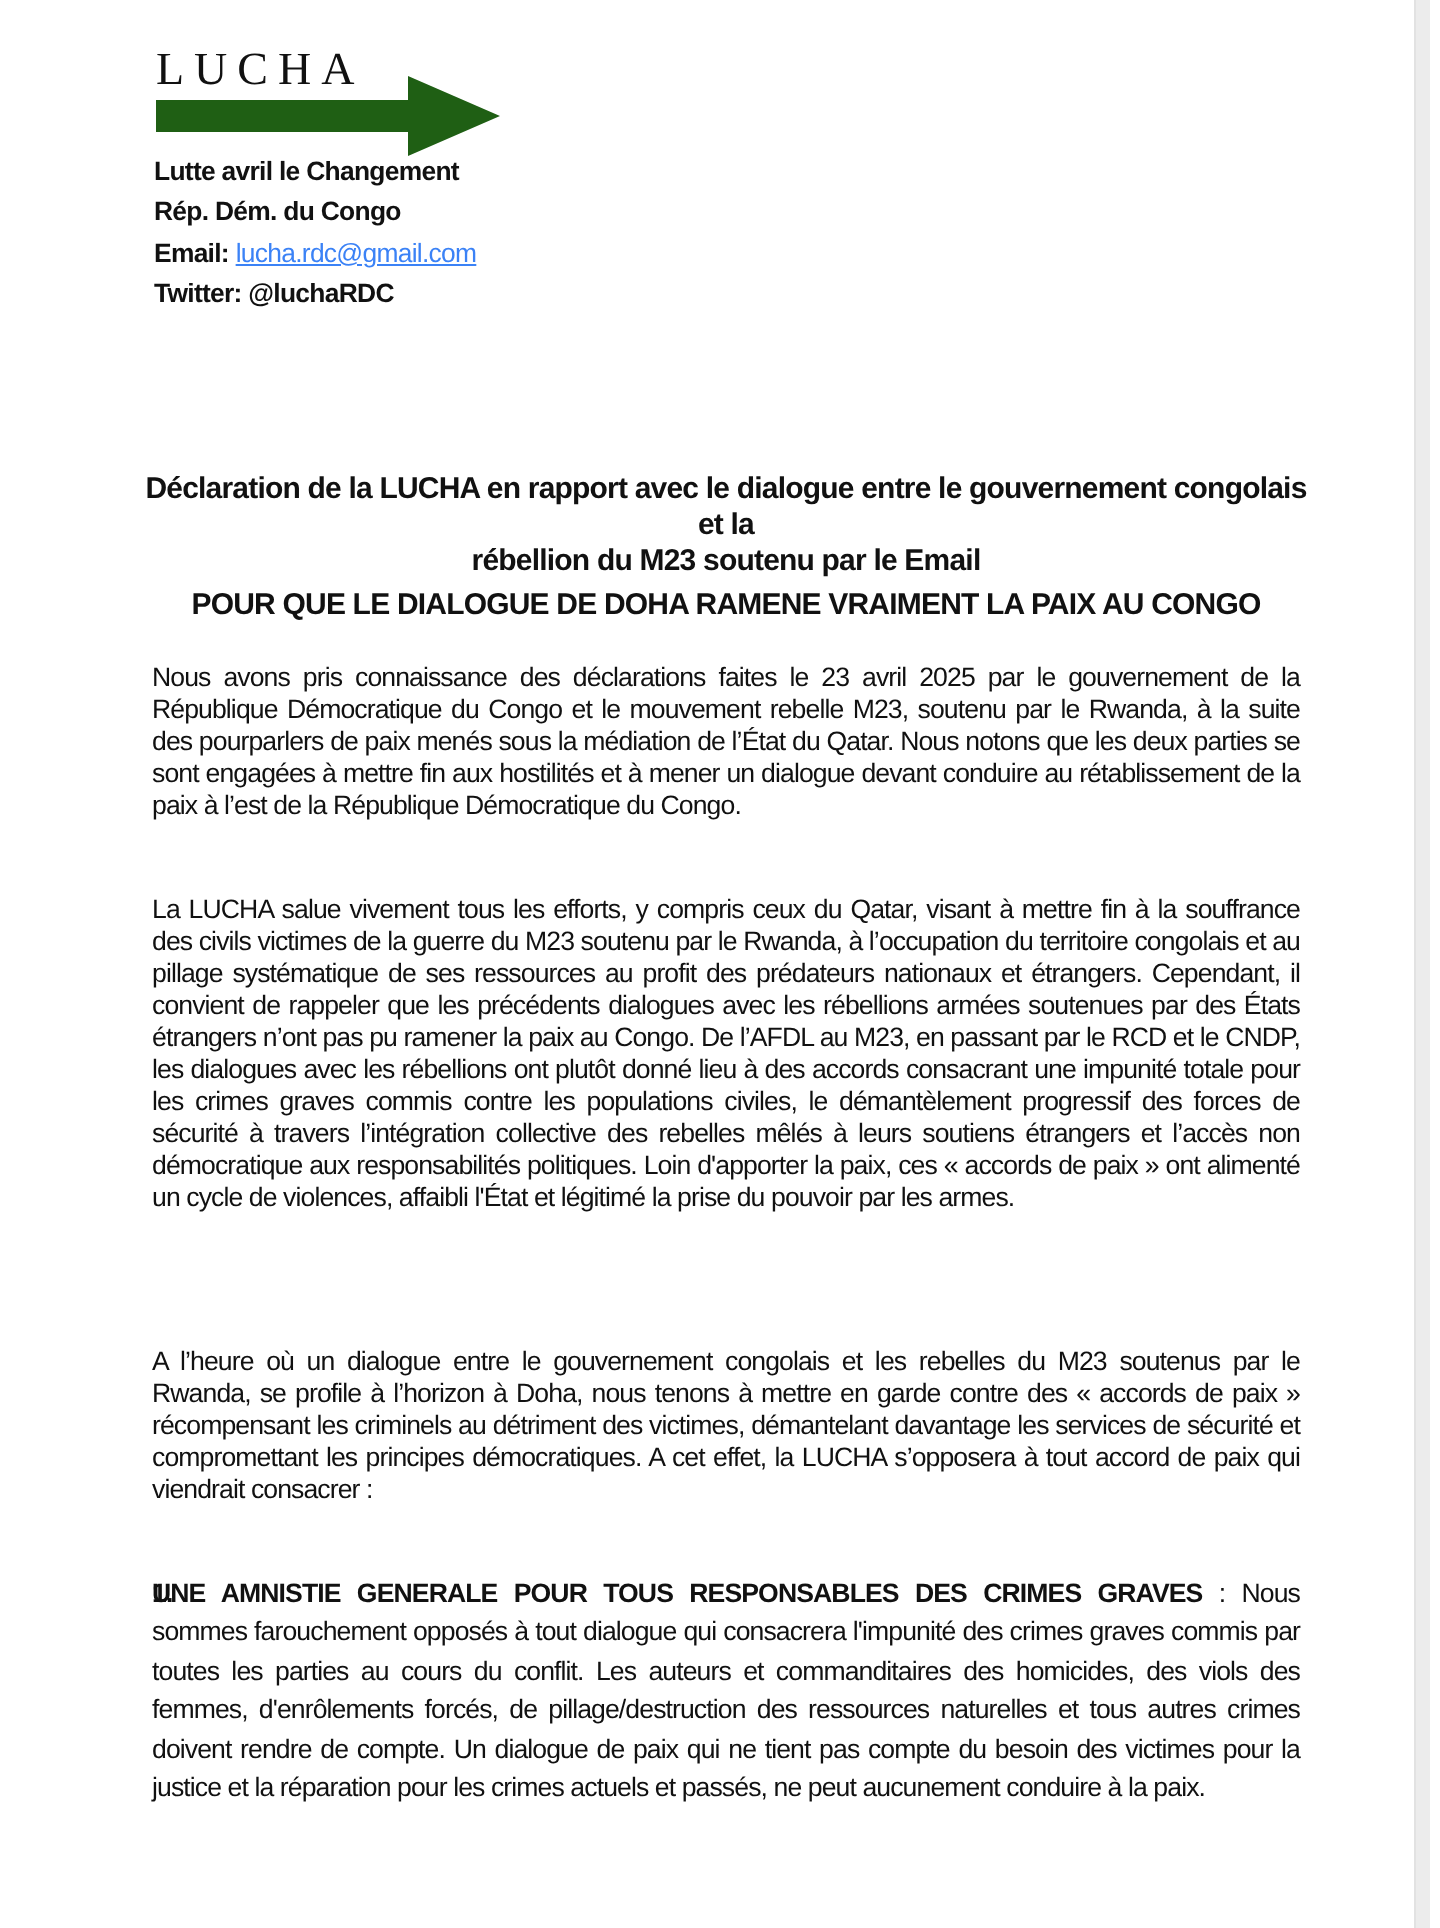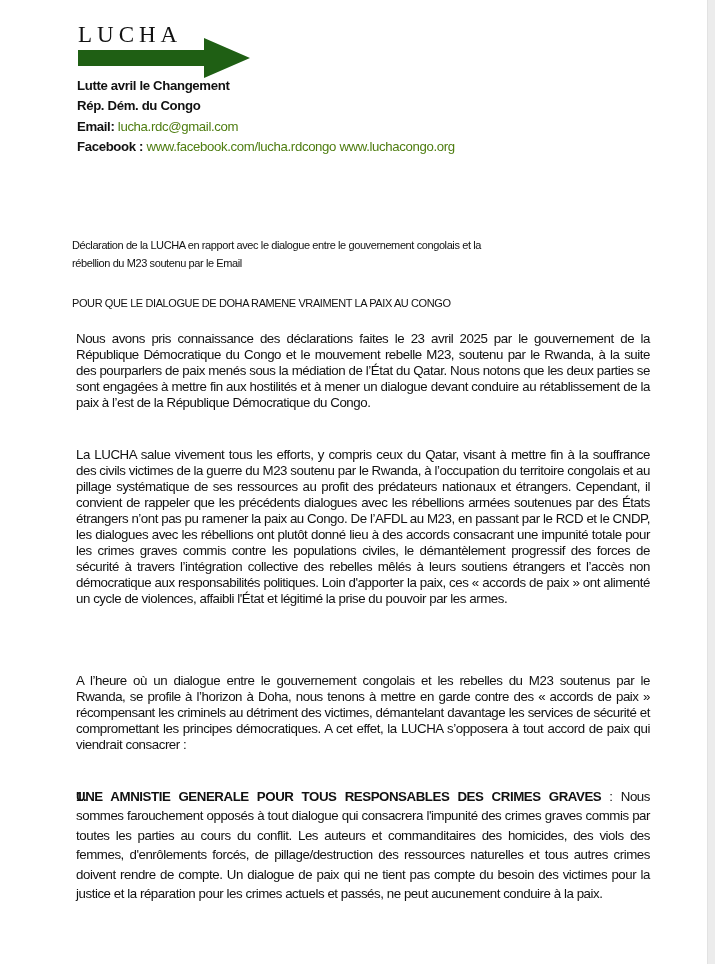--- a/index.html
+++ b/index.html
@@ -5,22 +5,22 @@
   html, body { margin: 0; padding: 0; }
   body {
     width: 720px; height: 964px; background: #ffffff; position: relative; overflow: hidden;
     font-family: "Liberation Sans", sans-serif; color: #111;
   }
   .edge { position: absolute; left: 707px; top: 0; width: 7px; height: 964px; background: #ececec; border-left: 1px solid #e2e2e2; }
   .logo { position: absolute; left: 76px; top: 22px; width: 180px; height: 56px; text-align: right; }
   .logo-text { position: absolute; left: 2px; top: 0; font-family: "Liberation Serif", serif; font-size: 23px; letter-spacing: 5px; color: #111; }
   .logo-arrow { position: absolute; left: 0; top: 16px; }
   .header { position: absolute; left: 77px; top: 76px; font-size: 13.2px; font-weight: bold; line-height: 20.4px; font-family: "Liberation Sans Narrow", "Liberation Sans", sans-serif; letter-spacing: -0.35px; }
-  .header a { color: #4d7c0f; font-weight: normal; }
-  .title { position: absolute; left: 72px; width: 582px; font-weight: normal; font-size: 11px; line-height: 18px; letter-spacing: -0.4px; }
+  .header a { color: #3b82f6; text-decoration: underline; font-weight: normal; }
+  .title { position: absolute; left: 72px; width: 582px; text-align: center; font-weight: bold; font-size: 15px; line-height: 18px; letter-spacing: -0.4px; }
   .para { position: absolute; left: 76px; width: 574px; font-size: 13.3px; line-height: 16px; text-align: justify; letter-spacing: -0.45px; }
   .list { position: absolute; left: 76px; width: 574px; font-size: 13.3px; line-height: 19.4px; letter-spacing: -0.45px; }
   .list .num { position: absolute; left: 0; top: 0; font-weight: bold; }
   .list .body { text-align: justify; }
   .list .head { font-weight: bold; }
 </style>
 </head>
 <body>
 
 <div class="edge"></div>
@@ -32,25 +32,21 @@
   <div class="logo-text">LUCHA</div>
 </div>
 
 <div class="header">
   <div>Lutte avril le Changement</div>
   <div>Rép. Dém. du Congo</div>
   <div>
     <span>Email:</span>
     <a>lucha.rdc@gmail.com</a>
   </div>
-  <div>
-    <span>Facebook :</span>
-    <a>www.facebook.com/lucha.rdcongo</a>
-    <a>www.luchacongo.org</a>
-  </div>
+  <div>Twitter: @luchaRDC</div>
 </div>
 
 <div class="title" style="top:236px;">
   <div>Déclaration de la LUCHA en rapport avec le dialogue entre le gouvernement congolais et la</div>
   <div>rébellion du M23 soutenu par le Email</div>
 </div>
 
 <div class="title" style="top:294px;">POUR QUE LE DIALOGUE DE DOHA RAMENE VRAIMENT LA PAIX AU CONGO</div>
 
 <div class="para" style="top:331px;">Nous avons pris connaissance des déclarations faites le 23 avril 2025 par le gouvernement de la République Démocratique du Congo et le mouvement rebelle M23, soutenu par le Rwanda, à la suite des pourparlers de paix menés sous la médiation de l’État du Qatar. Nous notons que les deux parties se sont engagées à mettre fin aux hostilités et à mener un dialogue devant conduire au rétablissement de la paix à l’est de la République Démocratique du Congo.</div>

